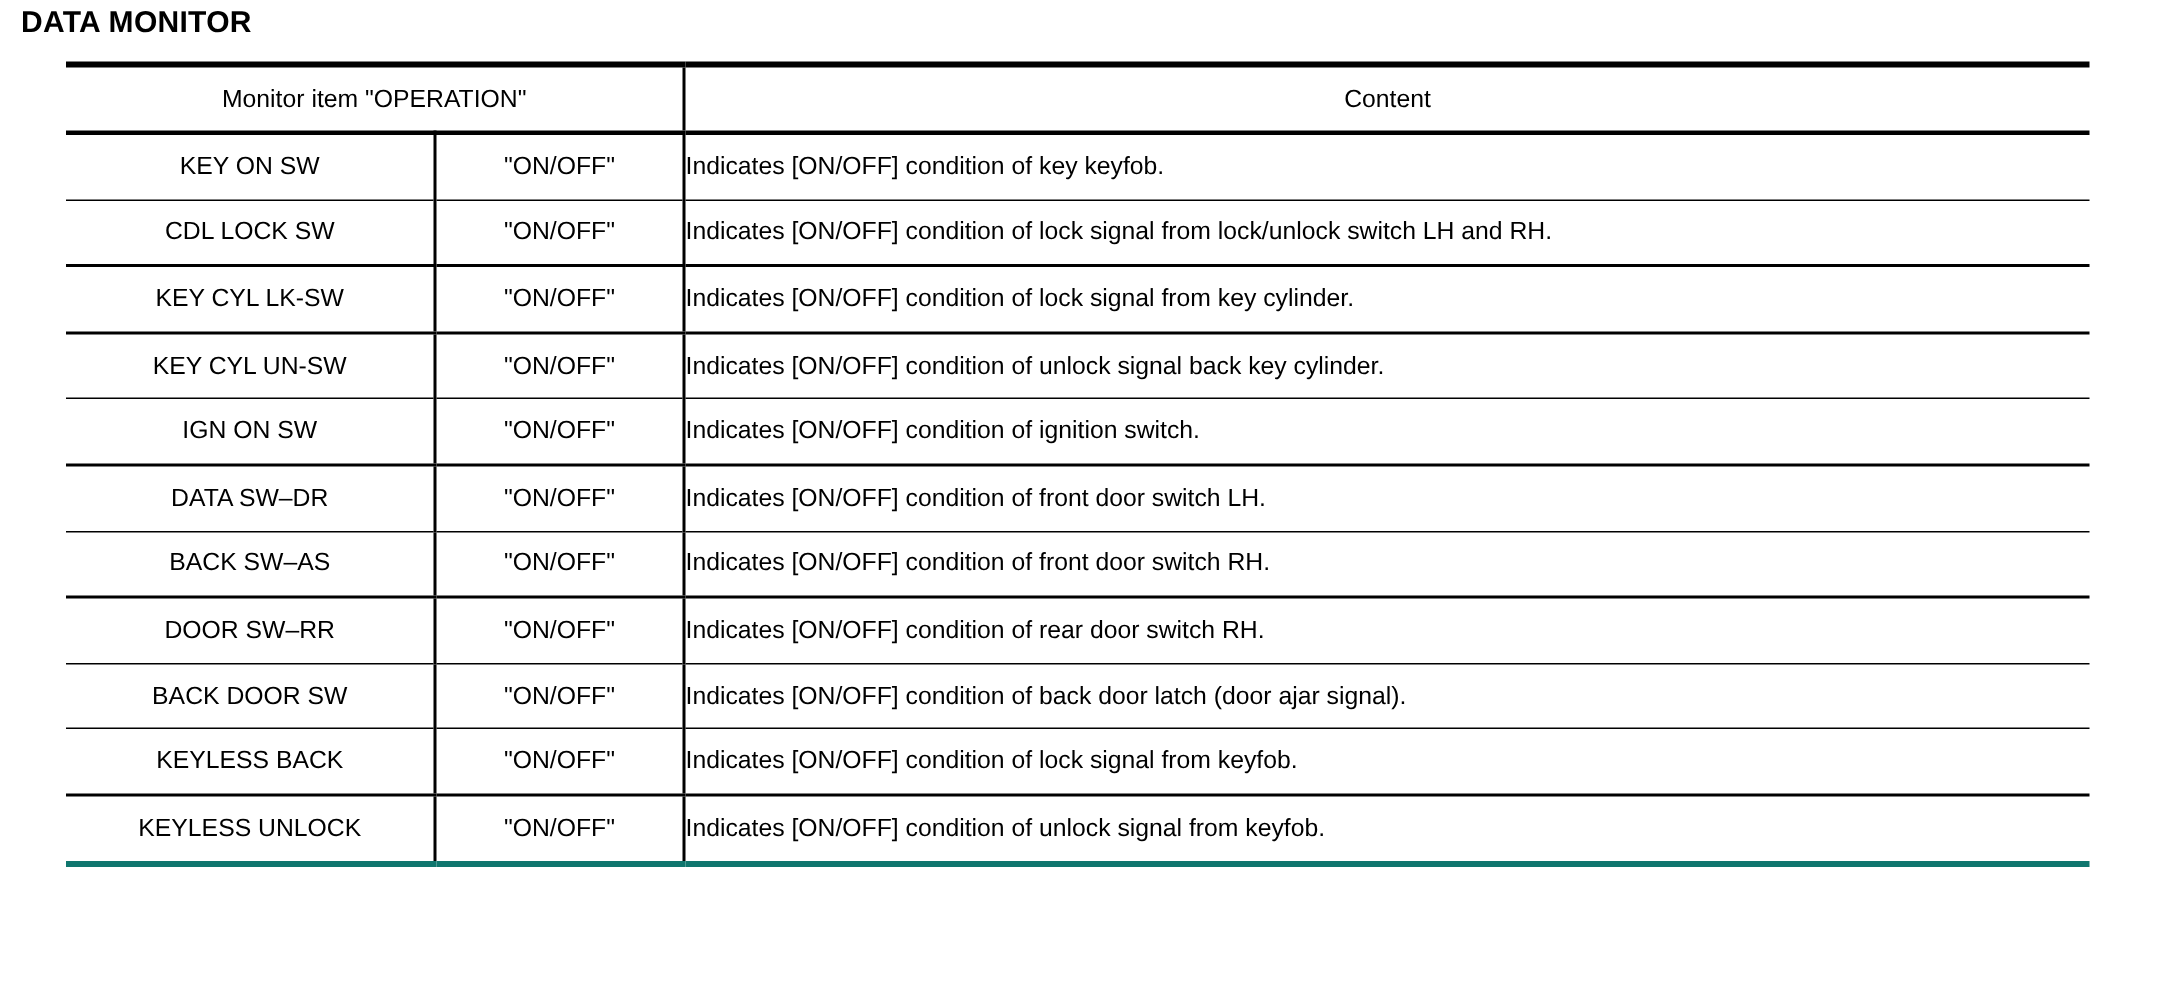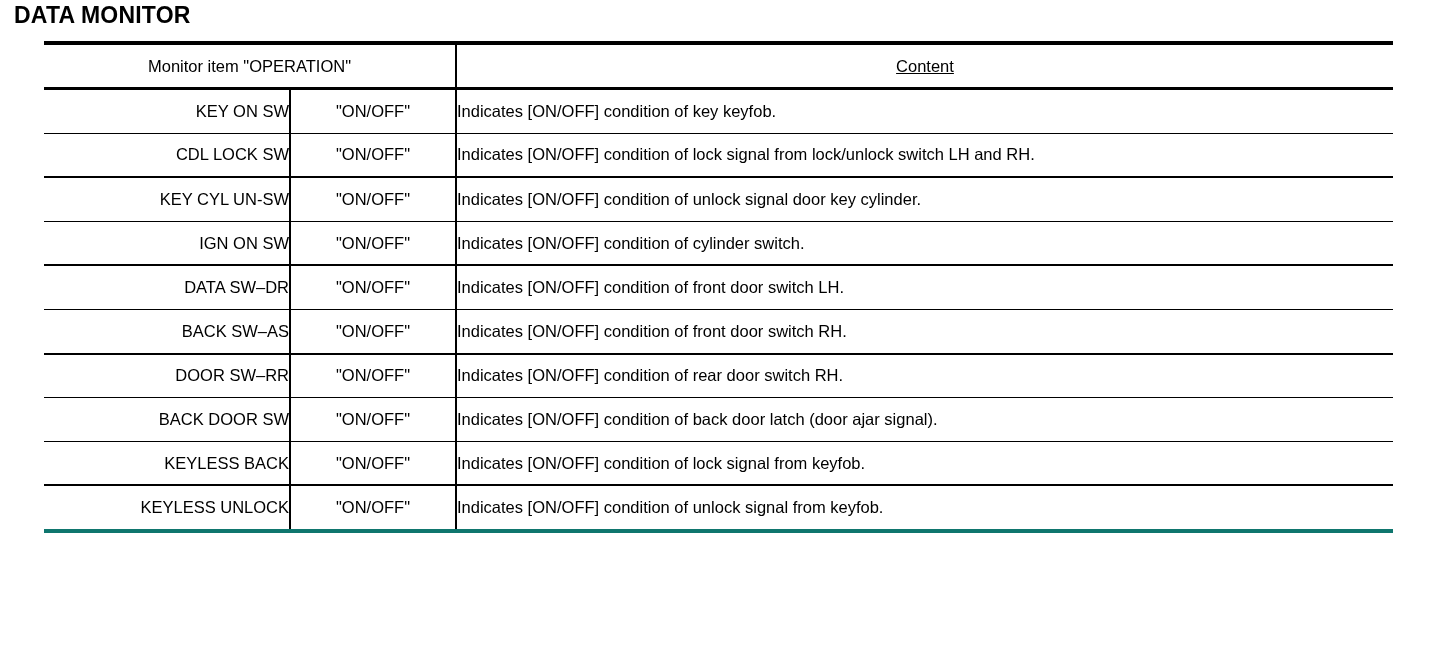--- a/index.html
+++ b/index.html
@@ -20,21 +20,21 @@
     width: 1440px;
     height: 666px;
     box-sizing: border-box;
   }
 
   
   .doc-title {
     position: absolute;
     left: 14px;
     top: 0px;
-    font-size: 23px;
+    font-size: 20px;
     font-weight: bold;
     letter-spacing: 0.2px;
     line-height: 30px;
     white-space: nowrap;
   }
 
   
   .table-wrap {
     position: absolute;
     left: 44px;
@@ -68,39 +68,38 @@
     text-align: center;
     font-size: 16.5px;
     border-top: 4px solid #000;
     border-bottom: 3px solid #000;
   }
   th.head-item {
     
   }
   th.head-content {
     border-left: 2px solid #000;
-    text-decoration: underline;
   }
 
   
   tr.data-row > td {
     height: 42.6px;
     border-bottom: 1.6px solid #000;
   }
   tr.data-row.thick > td {
     border-bottom: 2.6px solid #000;
     margin-top: 18px;
   }
   tr.data-row.last-row > td {
     border-bottom: 4px solid #0f766e;
   }
 
   td.cell-item {
     padding-left: 18px;
-    text-align: right;
+    text-align: center;
     white-space: nowrap;
   }
   td.cell-value {
     text-align: center;
     border-left: 2px solid #000;
     white-space: nowrap;
   }
   td.cell-content {
     padding-left: 14px;
     text-align: left;
@@ -132,29 +131,34 @@
           <tr class="data-row">
             <td class="cell-item">KEY ON SW</td>
             <td class="cell-value">"ON/OFF"</td>
             <td class="cell-content">Indicates [ON/OFF] condition of key keyfob.</td>
           </tr>
           <tr class="data-row thick">
             <td class="cell-item">CDL LOCK SW</td>
             <td class="cell-value">"ON/OFF"</td>
             <td class="cell-content">Indicates [ON/OFF] condition of lock signal from lock/unlock switch LH and RH.</td>
           </tr>
+          <tr class="data-row thick">
+            <td class="cell-item">KEY CYL LK-SW</td>
+            <td class="cell-value">"ON/OFF"</td>
+            <td class="cell-content">Indicates [ON/OFF] condition of lock signal from key cylinder.</td>
+          </tr>
           <tr class="data-row">
             <td class="cell-item">KEY CYL UN-SW</td>
             <td class="cell-value">"ON/OFF"</td>
-            <td class="cell-content">Indicates [ON/OFF] condition of unlock signal door key cylinder.</td>
+            <td class="cell-content">Indicates [ON/OFF] condition of unlock signal back key cylinder.</td>
           </tr>
           <tr class="data-row thick">
             <td class="cell-item">IGN ON SW</td>
             <td class="cell-value">"ON/OFF"</td>
-            <td class="cell-content">Indicates [ON/OFF] condition of cylinder switch.</td>
+            <td class="cell-content">Indicates [ON/OFF] condition of ignition switch.</td>
           </tr>
           <tr class="data-row">
             <td class="cell-item">DATA SW–DR</td>
             <td class="cell-value">"ON/OFF"</td>
             <td class="cell-content">Indicates [ON/OFF] condition of front door switch LH.</td>
           </tr>
           <tr class="data-row thick">
             <td class="cell-item">BACK SW–AS</td>
             <td class="cell-value">"ON/OFF"</td>
             <td class="cell-content">Indicates [ON/OFF] condition of front door switch RH.</td>

